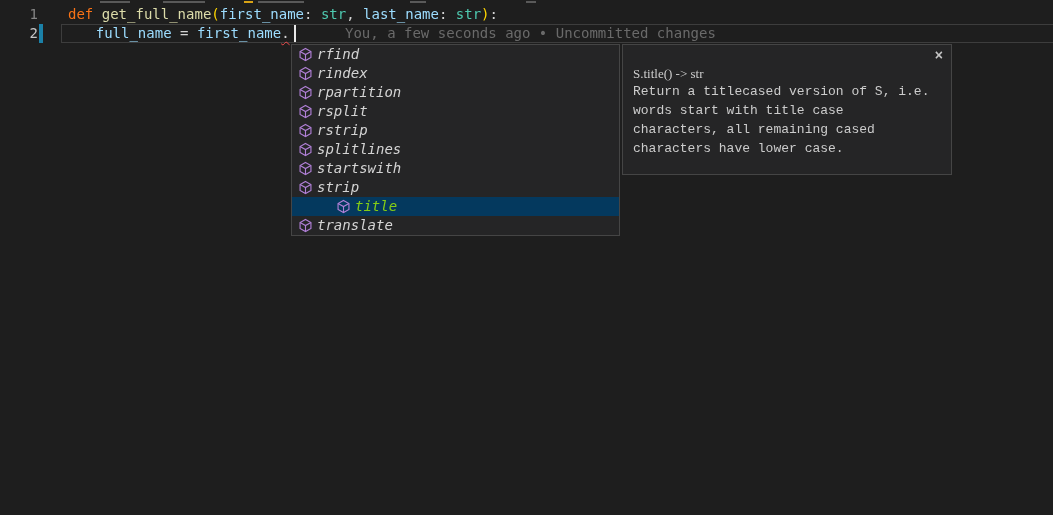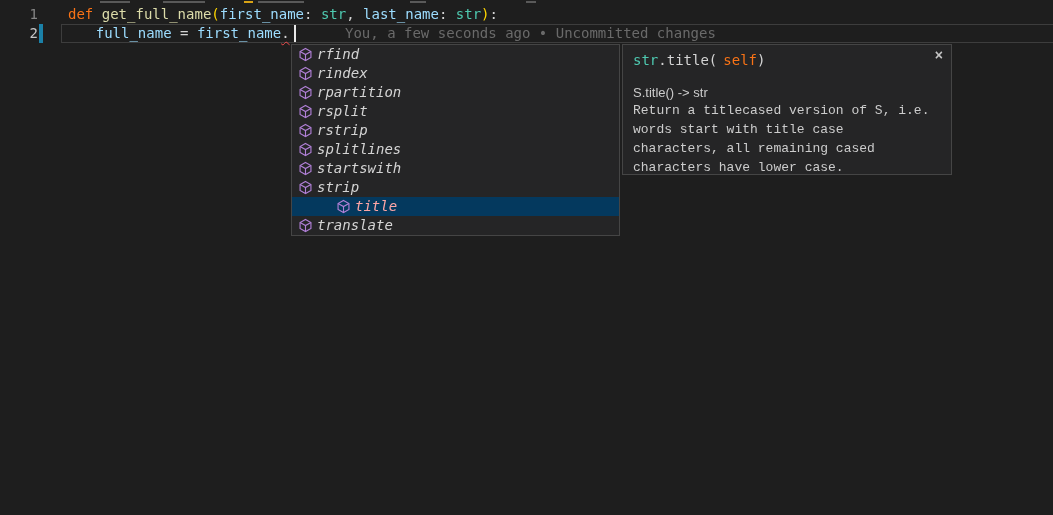--- a/index.html
+++ b/index.html
@@ -29,28 +29,28 @@
   .squiggle{text-decoration:underline wavy #f14c4c;text-decoration-thickness:1px;text-underline-offset:3px;}
   .cursor{position:absolute;left:294px;top:1px;bottom:1px;width:2px;background:#e8e8e8;}
   .blame{position:absolute;left:345px;top:0;color:#6a6a6a;white-space:pre;}
 
   
   .suggest{position:absolute;left:291px;top:44px;width:329px;background:#252526;
            border:1px solid #454545;box-sizing:border-box;}
   .suggest-item{height:19px;display:flex;align-items:center;padding-left:6px;gap:4px;
                 color:#d4d4d4;cursor:default;}
   .suggest-item svg{flex:0 0 auto;display:block;}
-  .suggest-item.sel{background:#04395e;color:#fca5a5;padding-left:44px;}
+  .suggest-item.sel{background:#04395e;color:#84cc16;padding-left:44px;}
   .suggest-label{line-height:19px;font-style:italic;}
 
   
   .doc{position:absolute;left:622px;top:44px;width:330px;height:131px;background:#252526;
        border:1px solid #454545;box-sizing:border-box;padding:6px 10px;}
   .doc-sig{line-height:19px;white-space:pre;}
-  .doc-summary{margin-top:14px;font-family:Liberation Sans, sans-serif;font-size:13px;
+  .doc-summary{margin-top:14px;font-family:Liberation Serif, serif;font-size:13px;
                line-height:17px;color:#cccccc;}
   .doc-desc{font-family:Liberation Mono, monospace;font-size:13px;
             line-height:19px;color:#cccccc;width:300px;}
   .doc-close{position:absolute;top:3px;right:8px;background:none;border:none;padding:0;
              color:#c5c5c5;font-size:14px;font-weight:bold;cursor:pointer;
              font-family:"Liberation Sans", sans-serif;line-height:14px;}
 </style>
 </head>
 <body>
 
@@ -147,19 +147,18 @@
       <div class="suggest-item">
         <svg width="15" height="15" viewBox="0 0 16 16">
           <path d="M8 1.6 L13.8 4.9 L13.8 11.1 L8 14.4 L2.2 11.1 L2.2 4.9 Z" fill="none" stroke="#b180d7" stroke-width="1.2"></path>
           <path d="M2.2 4.9 L8 8.1 L13.8 4.9 M8 8.1 L8 14.4" fill="none" stroke="#b180d7" stroke-width="1.2"></path>
         </svg>
         <span class="suggest-label">translate</span>
       </div>
     </div>
 
   <div class="doc">
-    <div class="doc-sig" id="doc-sig"><span class="tok-type">str</span><span class="tok-plain">.title(</span><span class="tok-keyword">self</span><span class="tok-plain">)</span></div>
     <button class="doc-close">×</button>
     <div class="doc-summary">S.title() -&gt; str</div>
     <div class="doc-desc">Return a titlecased version of S, i.e. words start with title case characters, all remaining cased characters have lower case.</div>
   </div>
 
 </div>
 
 </body></html>

